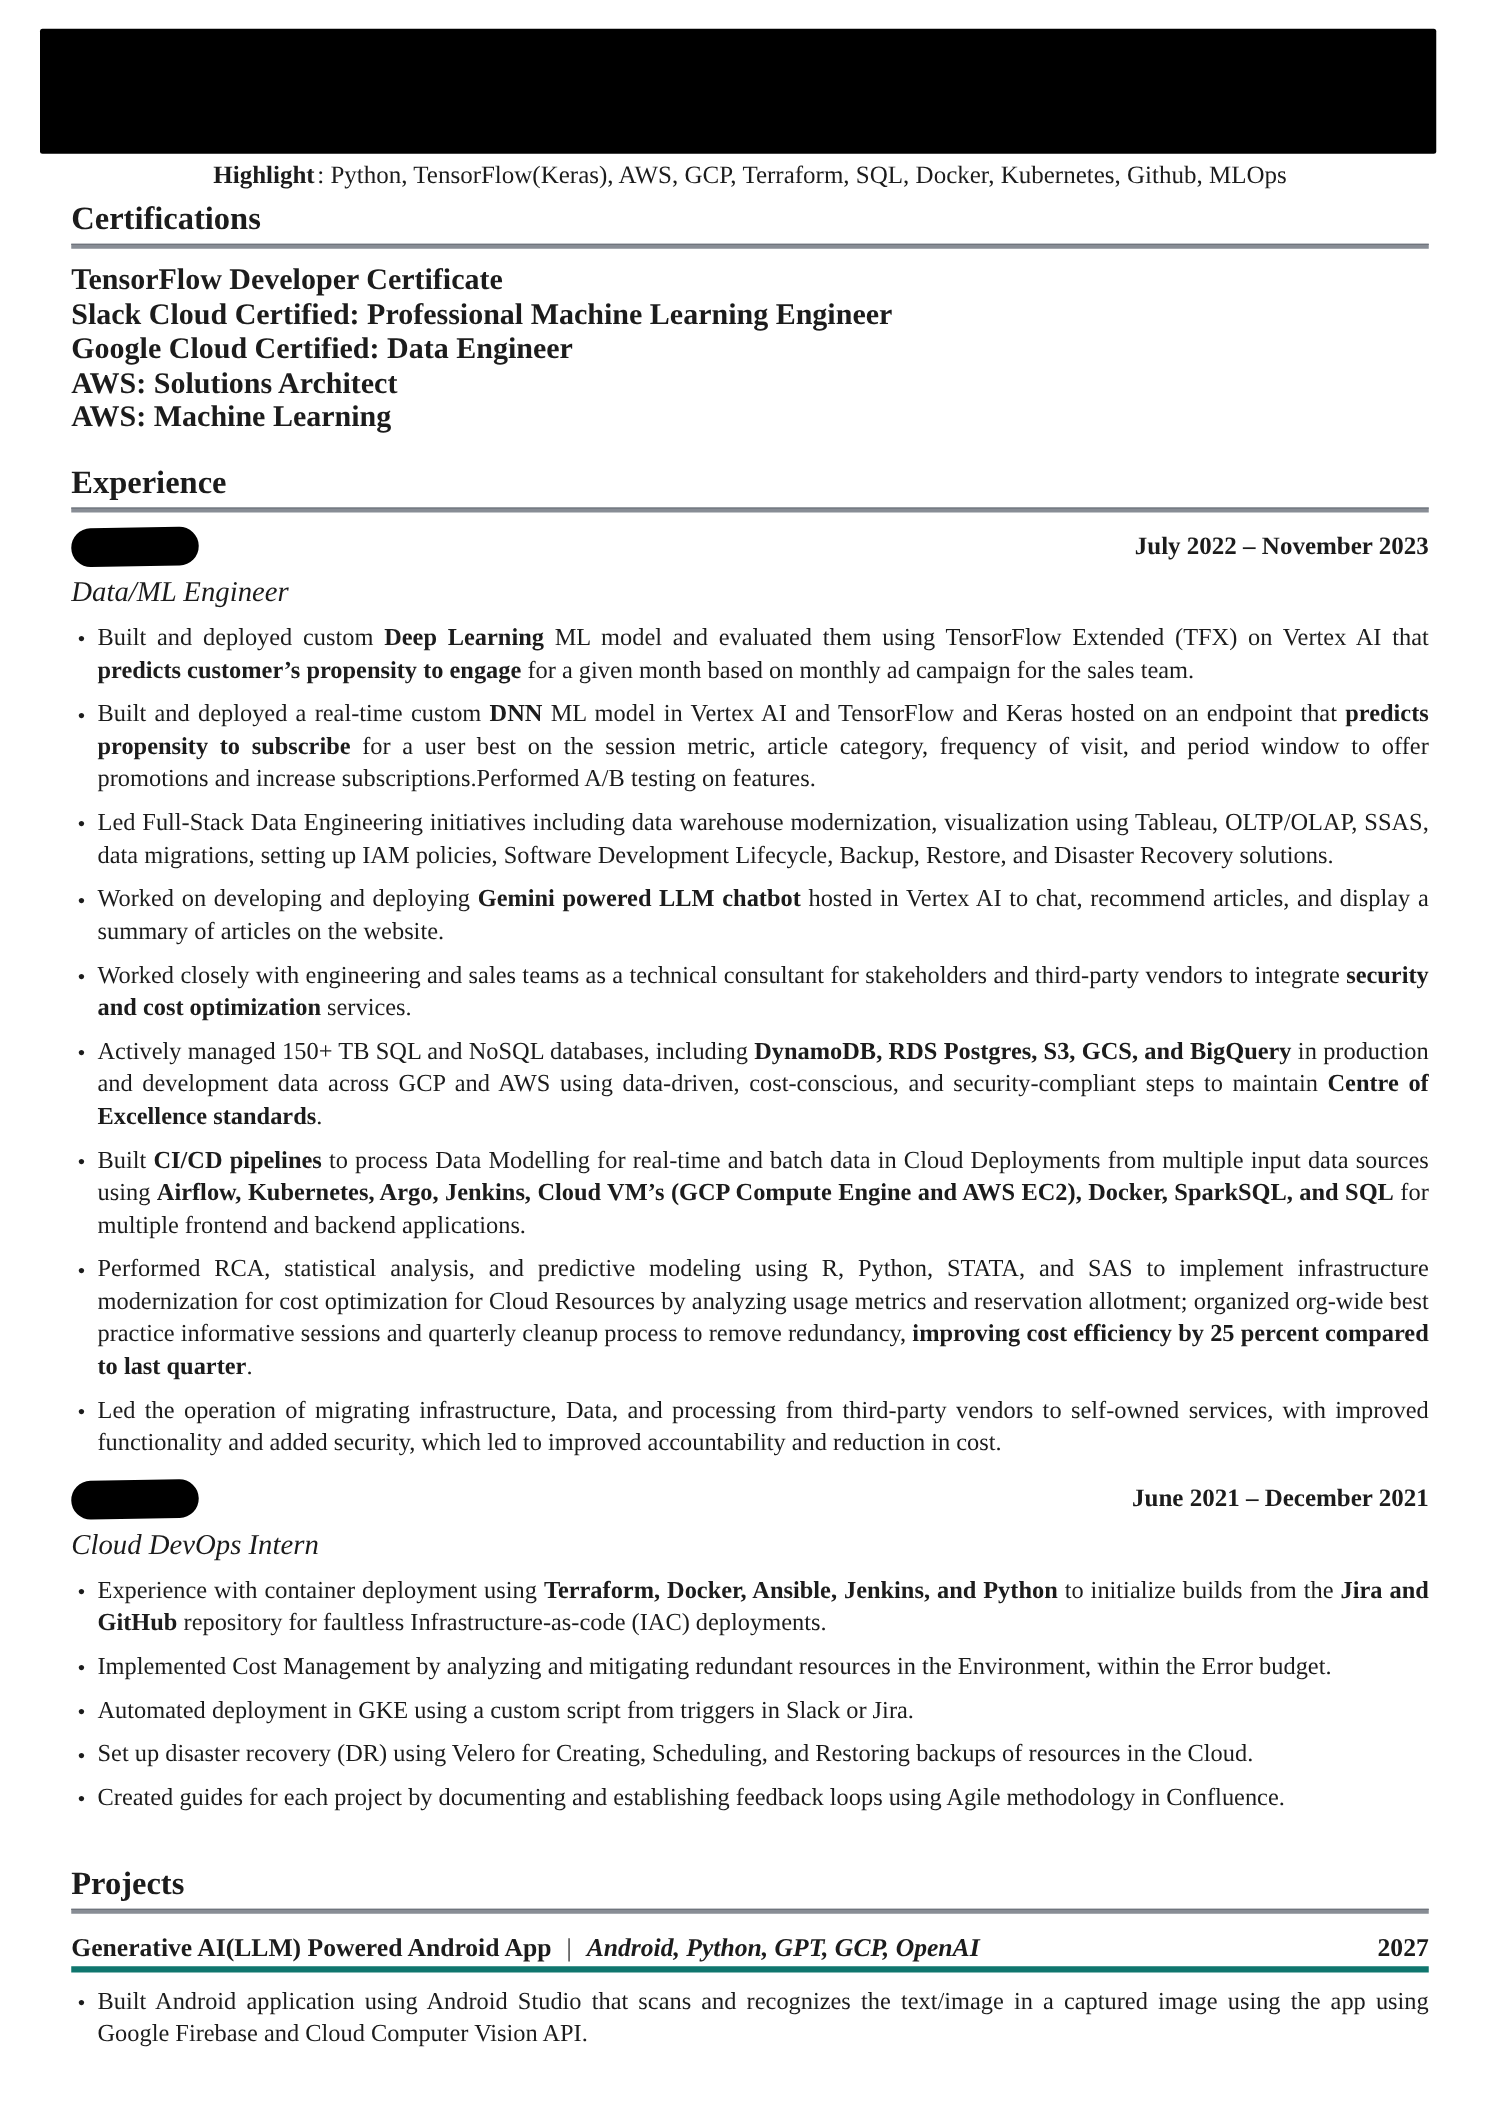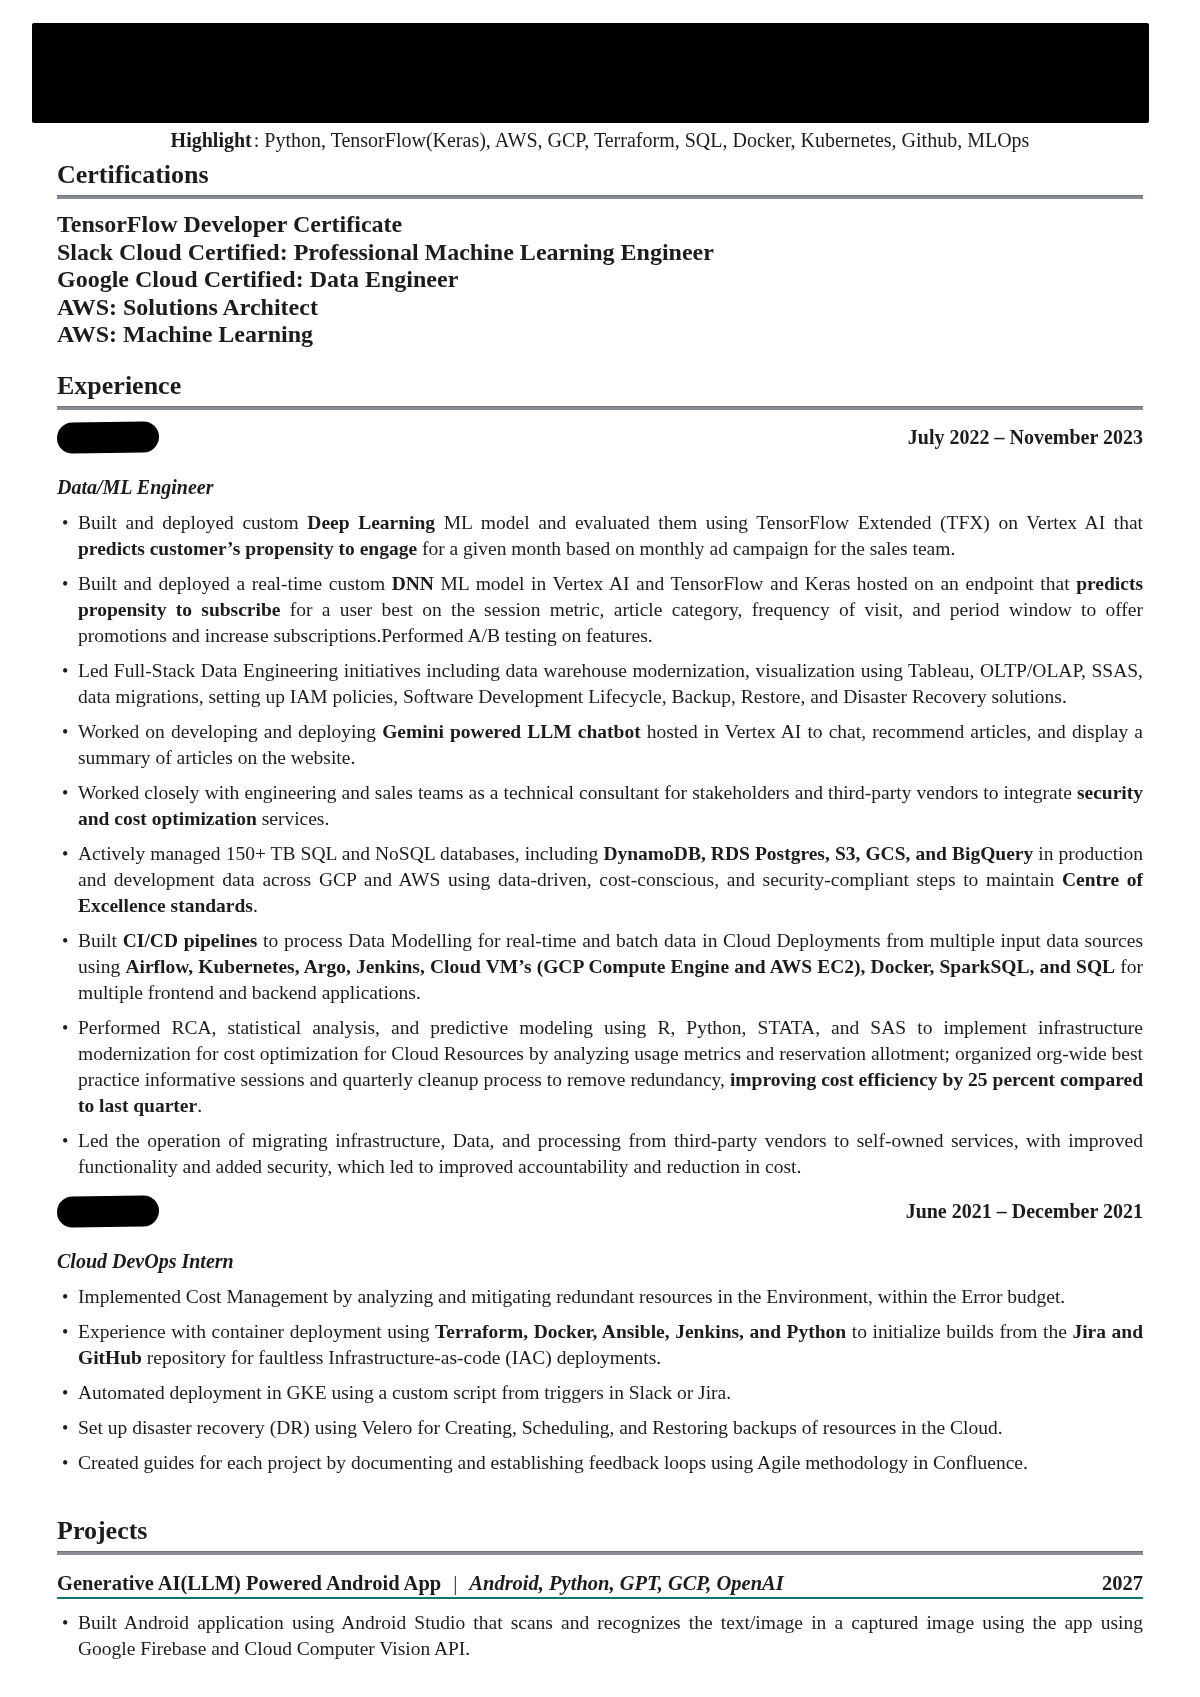--- a/index.html
+++ b/index.html
@@ -25,30 +25,30 @@
   h2.exp-h{margin-top:22px;}
   h2.proj-h{margin-top:40px;}
   .rule{height:3px;background:#888d95;margin-top:5px;border-top:1px solid #6f747c;}
   .certs{list-style:none;margin:12px 0 0 0;padding:0;}
   .certs li{font-weight:bold;font-size:24px;line-height:27.5px;}
   .job{margin-top:4px;}
   .job + .job{margin-top:16px;}
   .job-head{display:flex;justify-content:space-between;align-items:center;margin-top:12px;height:32px;gap:20px;}
   .redaction-blob{width:102px;height:31px;background:#000;border-radius:16px;transform:rotate(-1deg);}
   .dates{font-weight:bold;font-size:20px;}
-  .role{font-weight:bold;font-style:italic;font-size:20px;margin-top:22px;}
+  .role{font-weight:normal;font-style:italic;font-size:23px;margin-top:7px;}
   ul.bullets{list-style:none;margin:11px 0 0 0;padding:0;}
   ul.bullets li{
     position:relative;padding-left:21px;margin-bottom:9px;
     font-size:19.5px;line-height:26px;text-align:justify;
   }
   ul.bullets li::before{
     content:"\2022";position:absolute;left:5px;top:0;font-size:18px;color:#1c1c1c;
   }
-  .project-head{display:flex;align-items:baseline;margin-top:14px;font-size:20.5px;line-height:28px;border-bottom:2px solid #0f766e;}
+  .project-head{display:flex;align-items:baseline;margin-top:14px;font-size:20.5px;line-height:28px;border-bottom:5px solid #0f766e;}
   .project-name{font-weight:bold;}
   .project-pipe{margin:0 12px;font-weight:normal;color:#2a2a2a;}
   .project-stack{font-weight:bold;font-style:italic;}
   .project-year{margin-left:auto;font-weight:bold;}
 </style>
 </head>
 <body>
 
 <div class="redaction-bar"></div>
 
@@ -87,22 +87,22 @@
           <li><span>Led the operation of migrating infrastructure, Data, and processing from third-party vendors to self-owned services, with improved functionality and added security, which led to improved accountability and reduction in cost.</span></li>
         </ul>
       </div>
       <div class="job">
         <div class="job-head">
           <span class="redaction-blob"></span>
           <span class="dates">June 2021 – December 2021</span>
         </div>
         <div class="role">Cloud DevOps Intern</div>
         <ul class="bullets">
+          <li><span>Experience with container deployment using </span><b>Terraform, Docker, Ansible, Jenkins, and Python</b><span> to initialize builds from the </span><b>Jira and GitHub</b><span> repository for faultless Infrastructure-as-code (IAC) deployments.</span></li>
           <li><span>Implemented Cost Management by analyzing and mitigating redundant resources in the Environment, within the Error budget.</span></li>
-          <li><span>Experience with container deployment using </span><b>Terraform, Docker, Ansible, Jenkins, and Python</b><span> to initialize builds from the </span><b>Jira and GitHub</b><span> repository for faultless Infrastructure-as-code (IAC) deployments.</span></li>
           <li><span>Automated deployment in GKE using a custom script from triggers in Slack or Jira.</span></li>
           <li><span>Set up disaster recovery (DR) using Velero for Creating, Scheduling, and Restoring backups of resources in the Cloud.</span></li>
           <li><span>Created guides for each project by documenting and establishing feedback loops using Agile methodology in Confluence.</span></li>
         </ul>
       </div>
     </div>
 
   <h2 class="section proj-h">Projects</h2>
   <div class="rule"></div>
   <div>

